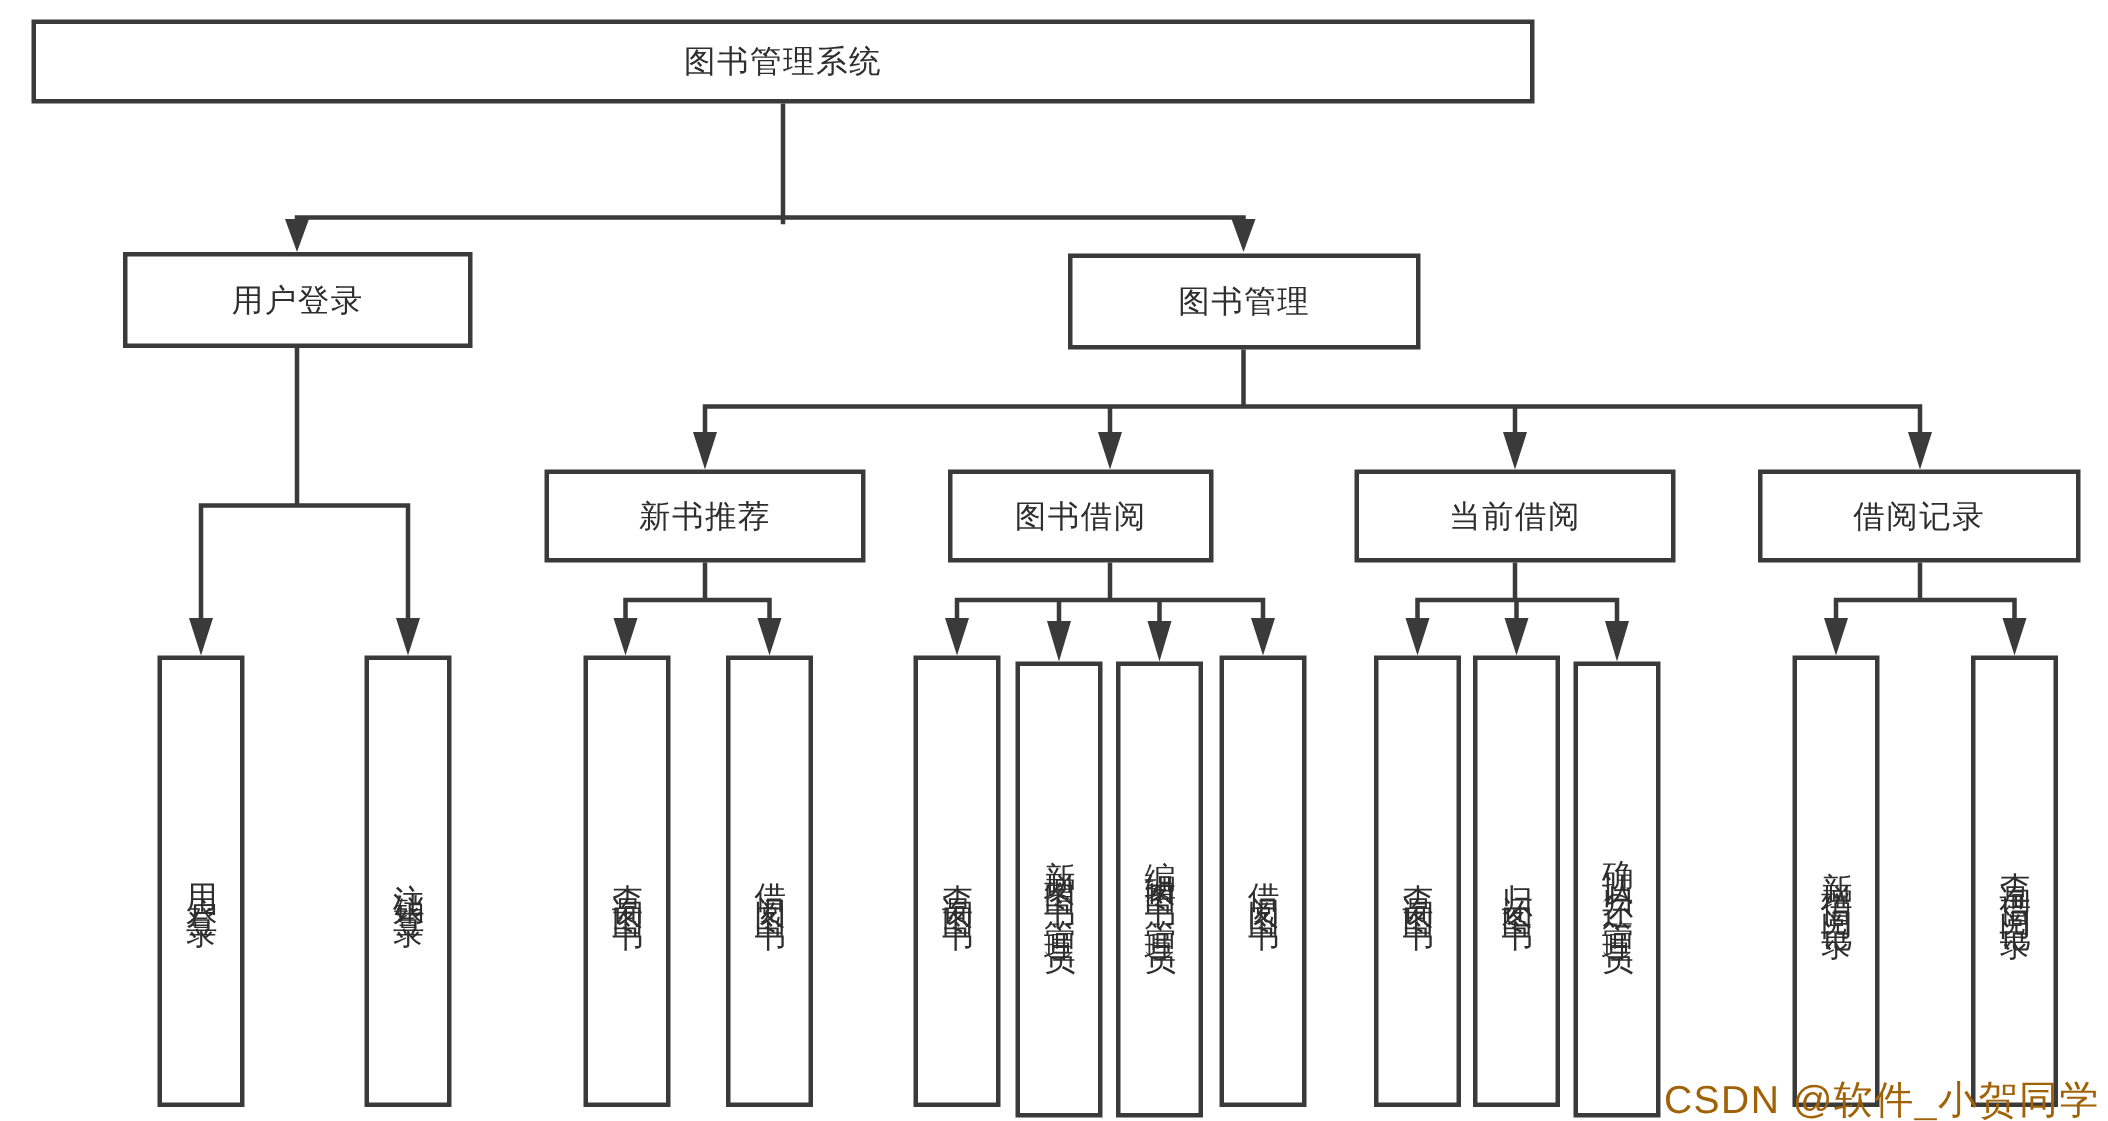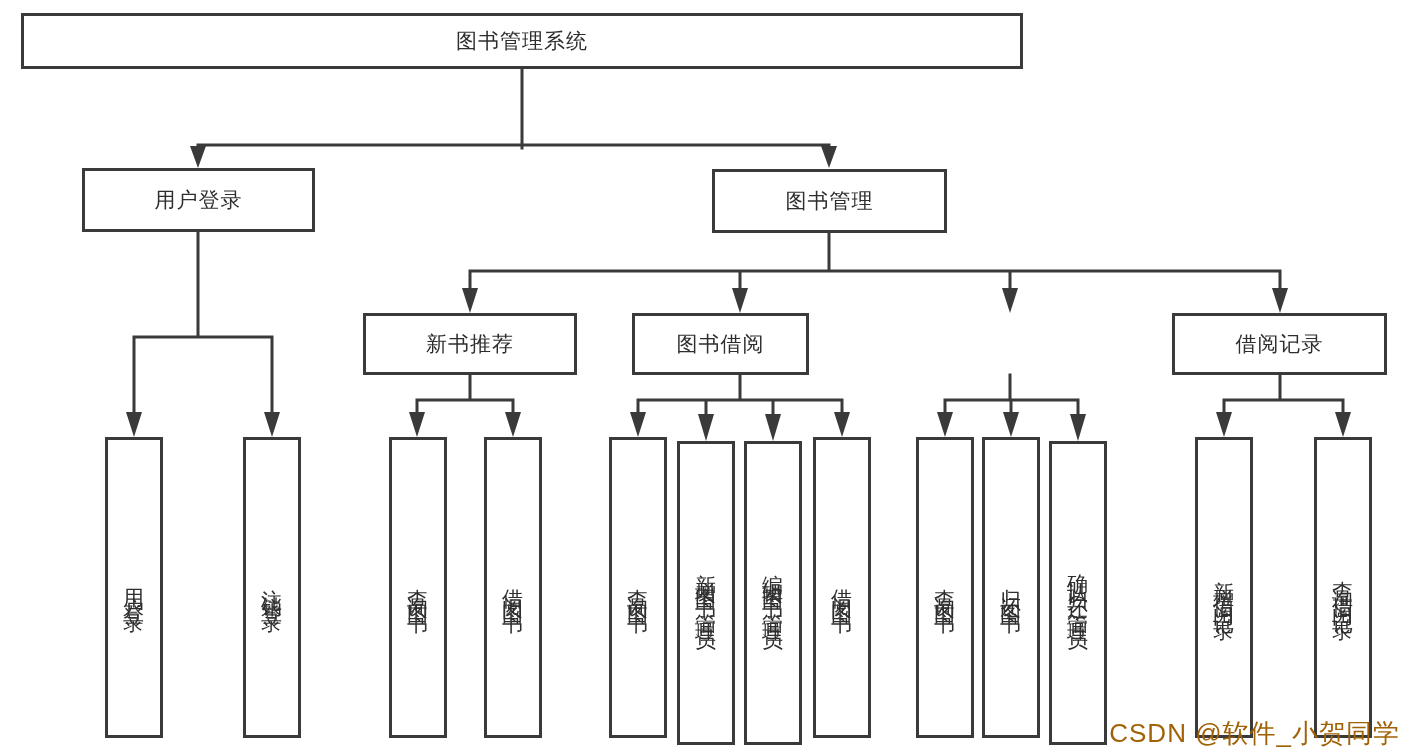--- a/index.html
+++ b/index.html
@@ -143,20 +143,23 @@
   <div class="box l3 l3-recommend">
     <span class="hlabel">新书推荐</span>
   </div>
 
   <div class="box l2-book">
     <span class="hlabel">图书管理</span>
   </div>
   <div class="box l3 l3-borrow">
     <span class="hlabel">图书借阅</span>
   </div>
+  <div class="box l3 l3-current">
+    <span class="hlabel">当前借阅</span>
+  </div>
   <div class="box l3 l3-records">
     <span class="hlabel">借阅记录</span>
   </div>
 
   <div class="box leaf lf-0">
     <span class="vtext">用户登录</span>
   </div>
   <div class="box leaf lf-1">
     <span class="vtext">注销登录</span>
   </div>

